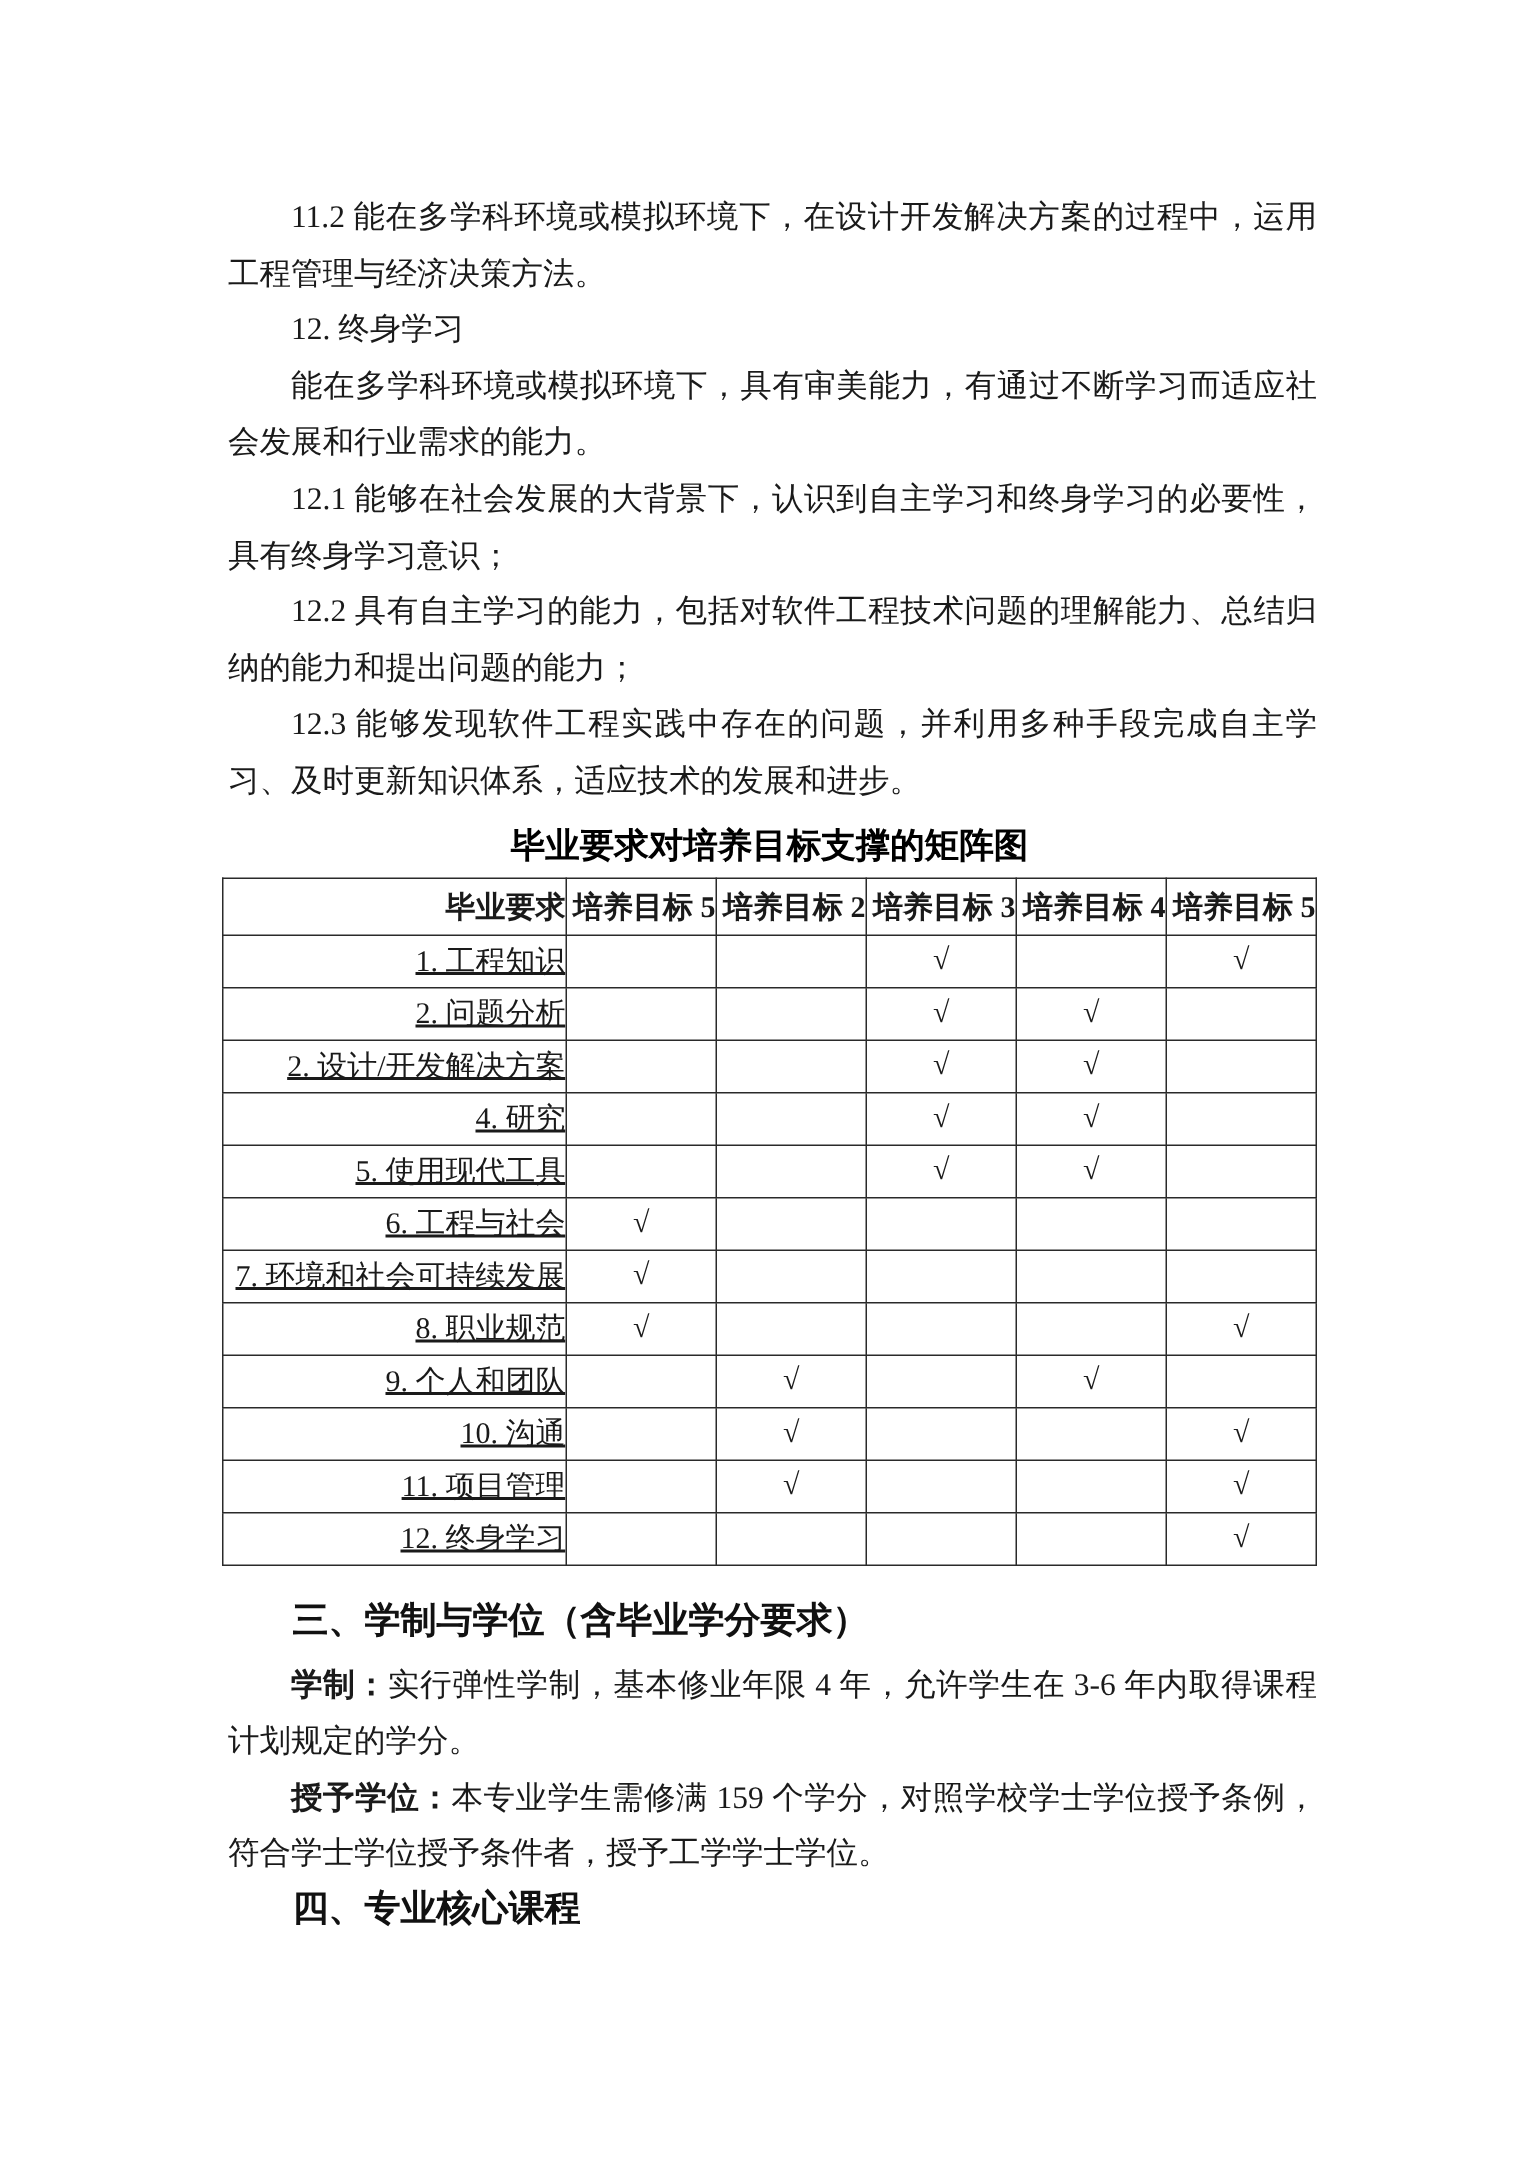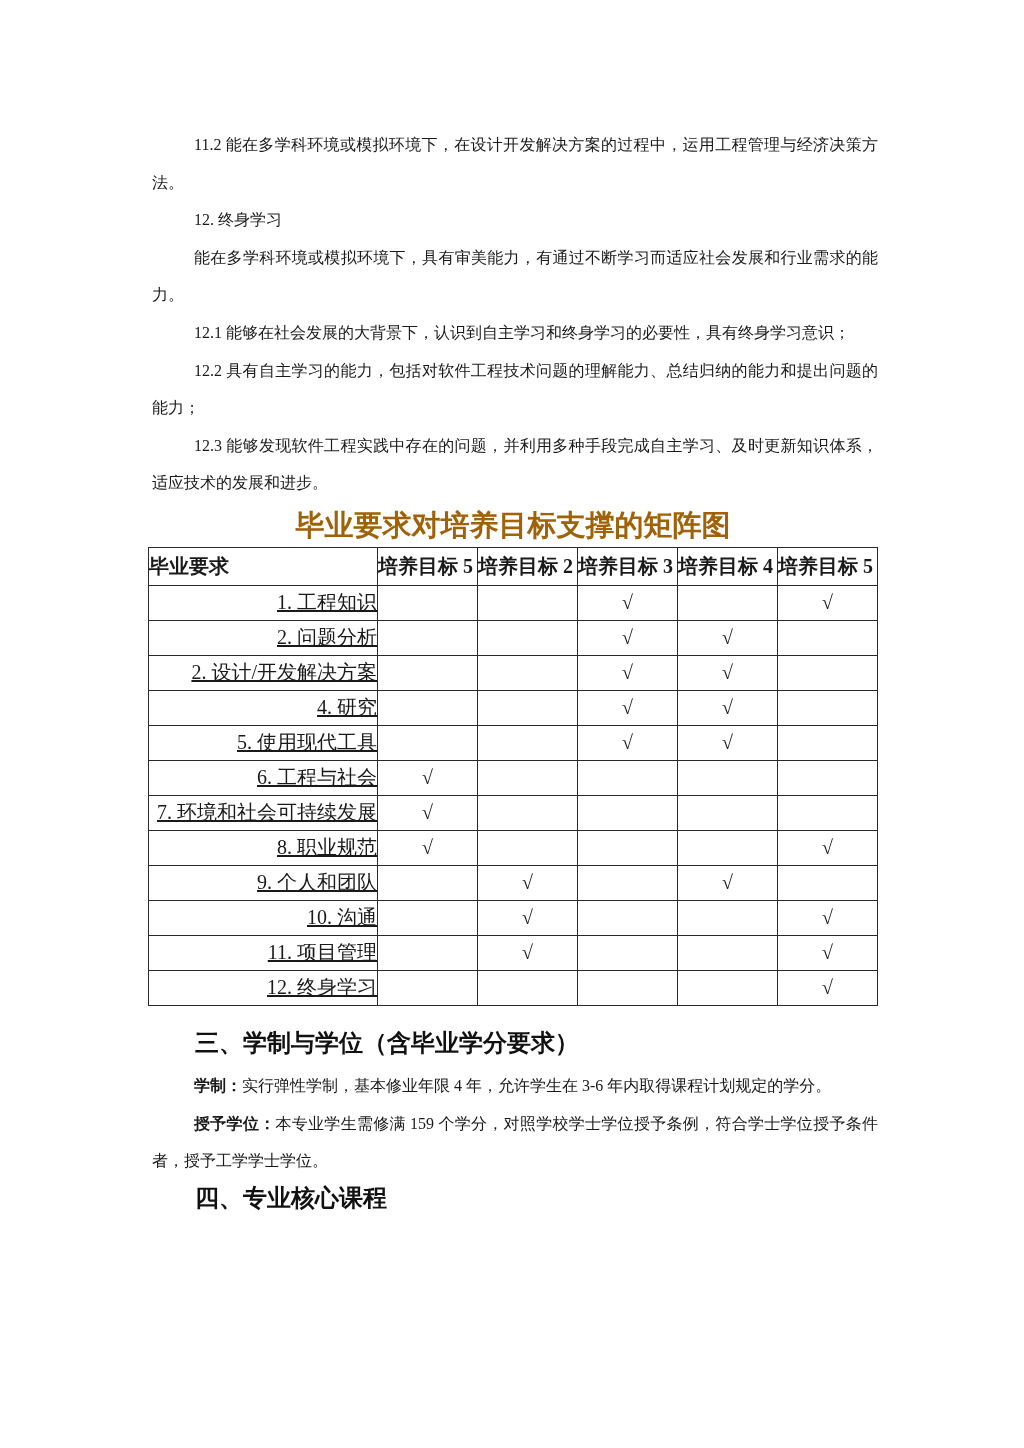--- a/index.html
+++ b/index.html
@@ -12,54 +12,54 @@
     width: 1024px;
     height: 1448px;
     background: #ffffff;
     box-sizing: border-box;
     padding: 126px 146px 0 152px;
     color: #1a1a1a;
     font-family: "Liberation Serif", "DejaVu Serif", serif;
     overflow: hidden;
   }
   .body-p {
-    font-size: 16px;
+    font-size: 21px;
     line-height: 37.6px;
     text-align: justify;
     text-indent: 42px;
     margin: 0;
   }
   .matrix-title {
     font-family: "Liberation Sans", "DejaVu Sans", sans-serif;
-    font-size: 29px;
+    font-size: 23px;
     font-weight: bold;
     text-align: center;
     margin: 8px 0 7px -4px;
     line-height: 30px;
-    color: #a16207;
+    color: #000000;
   }
   table.matrix {
     border-collapse: collapse;
     table-layout: fixed;
     width: 729px;
     margin-left: -4px;
     background: #ffffff;
   }
   table.matrix th,
   table.matrix td {
     border: 1.4px solid #2a2a2a;
     font-size: 20px;
     padding: 0;
     overflow: hidden;
     white-space: nowrap;
   }
   table.matrix thead th {
     font-weight: bold;
     height: 37px;
-    text-align: left;
+    text-align: right;
     font-family: "Liberation Serif", "DejaVu Serif", serif;
   }
   table.matrix td {
     height: 34px;
   }
   table.matrix td.label {
     text-align: right;
     padding-left: 7px;
     text-decoration: underline;
   }

